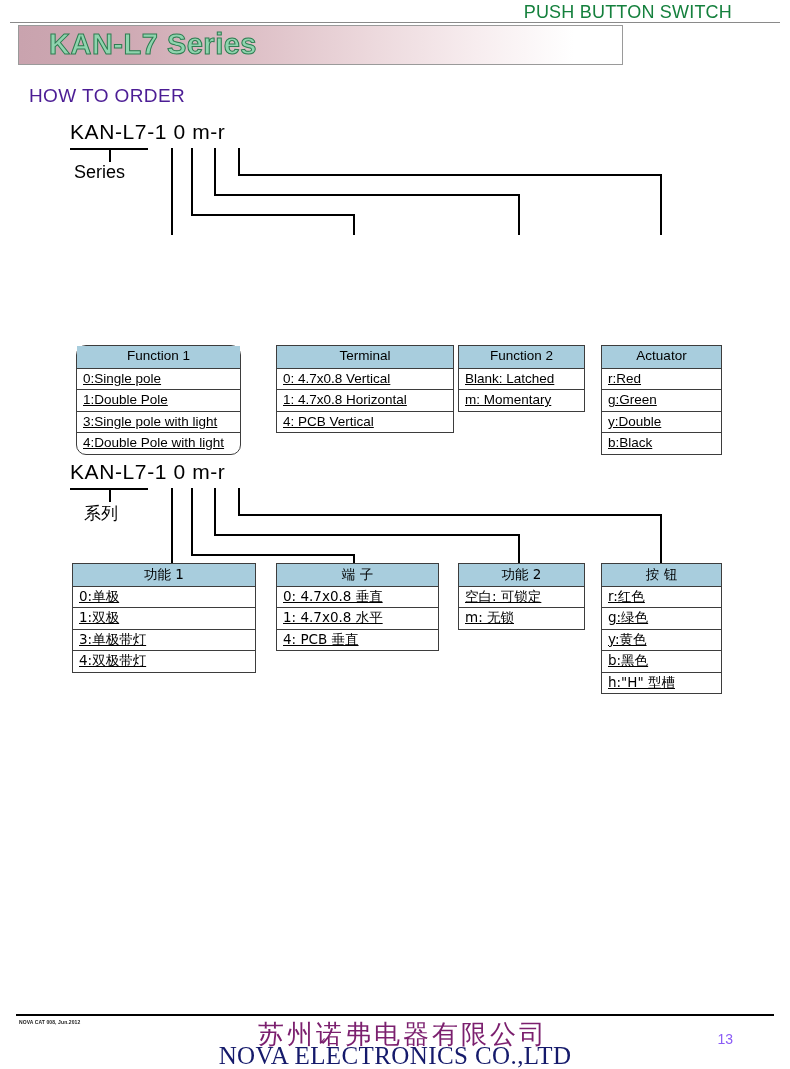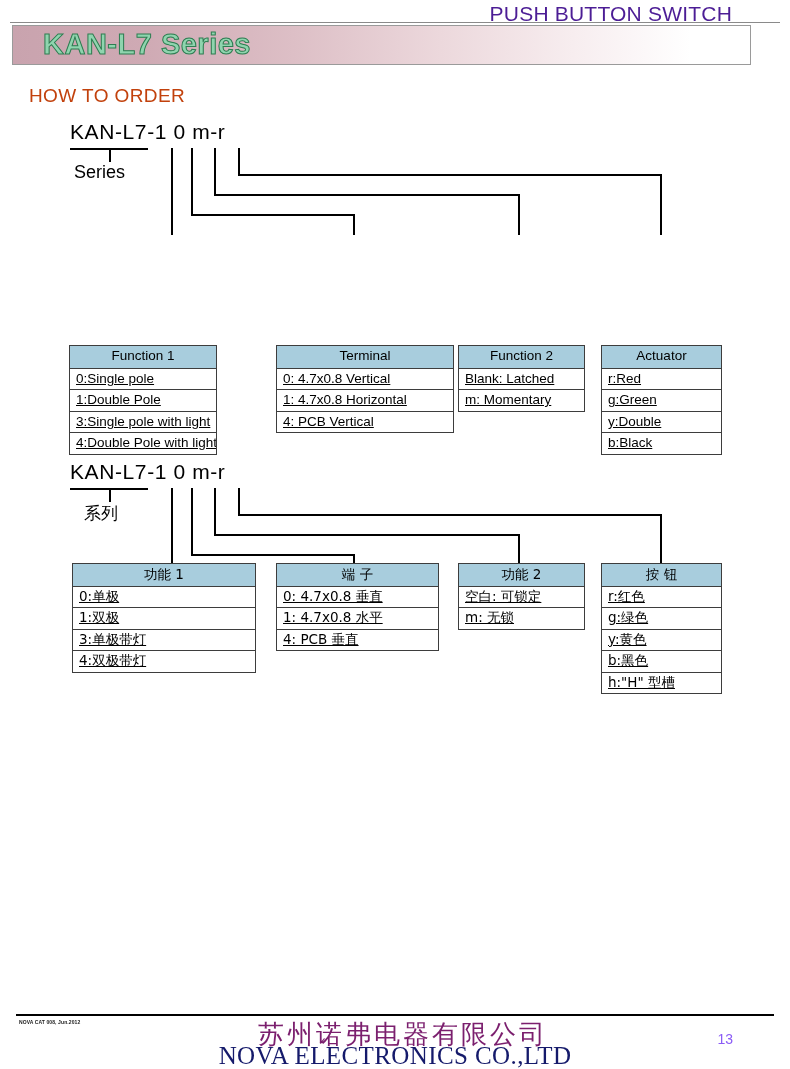--- a/index.html
+++ b/index.html
@@ -14,39 +14,39 @@
     font-family: "Liberation Sans", sans-serif;
     color: #000000;
     overflow: hidden;
   }
 
   
   .top-label {
     position: absolute;
     top: 2px;
     right: 58px;
-    font-size: 21px;
+    font-size: 18px;
     letter-spacing: 0.2px;
-    color: #4c1d95;
+    color: #15803d;
     white-space: nowrap;
   }
   .top-rule {
     position: absolute;
     top: 22px;
     left: 10px;
     width: 770px;
     height: 1px;
     background: #8a8a8a;
   }
 
   .title-bar {
     position: absolute;
     top: 25px;
-    left: 12px;
-    width: 739px;
+    left: 18px;
+    width: 605px;
     height: 40px;
     border: 1px solid #9a9a9a;
     background: linear-gradient(to right,
         #c9a3ae 0%,
         #cfaab4 18%,
         #ddbfc6 38%,
         #ecd8dc 58%,
         #f7edef 76%,
         #ffffff 92%,
         #ffffff 100%);
@@ -65,21 +65,21 @@
     text-shadow: 0 0 0 #2f7d52;
     white-space: nowrap;
   }
 
   .how-to-order {
     position: absolute;
     top: 85px;
     left: 29px;
     font-size: 19px;
     letter-spacing: 0.4px;
-    color: #c2410c;
+    color: #4c1d95;
     white-space: nowrap;
   }
 
   
   .pn-block {
     position: absolute;
     left: 0;
     top: 0;
     width: 790px;
   }
@@ -233,21 +233,21 @@
   <div class="ld ld-v" style="left:353px; top:94px; height:21px;"></div>
 
   <div class="ld ld-v" style="left:214px; top:28px; height:47px;"></div>
   <div class="ld ld-h" style="left:214px; top:74px; width:306px;"></div>
   <div class="ld ld-v" style="left:518px; top:74px; height:41px;"></div>
 
   <div class="ld ld-v" style="left:238px; top:28px; height:27px;"></div>
   <div class="ld ld-h" style="left:238px; top:54px; width:424px;"></div>
   <div class="ld ld-v" style="left:660px; top:54px; height:61px;"></div>
 
-  <div class="tbl" style="left:69px; top:225px; width:148px;">
+  <div class="tbl" style="left:76px; top:225px; width:165px;border-radius:10px;">
     <div class="hdr">Function 1</div>
     <div class="row">0:Single pole</div>
     <div class="row">1:Double Pole</div>
     <div class="row">3:Single pole with light</div>
     <div class="row">4:Double Pole with light</div>
   </div>
 
   <div class="tbl" style="left:276px; top:225px; width:178px;">
     <div class="hdr">Terminal</div>
     <div class="row">0: 4.7x0.8 Vertical</div>

